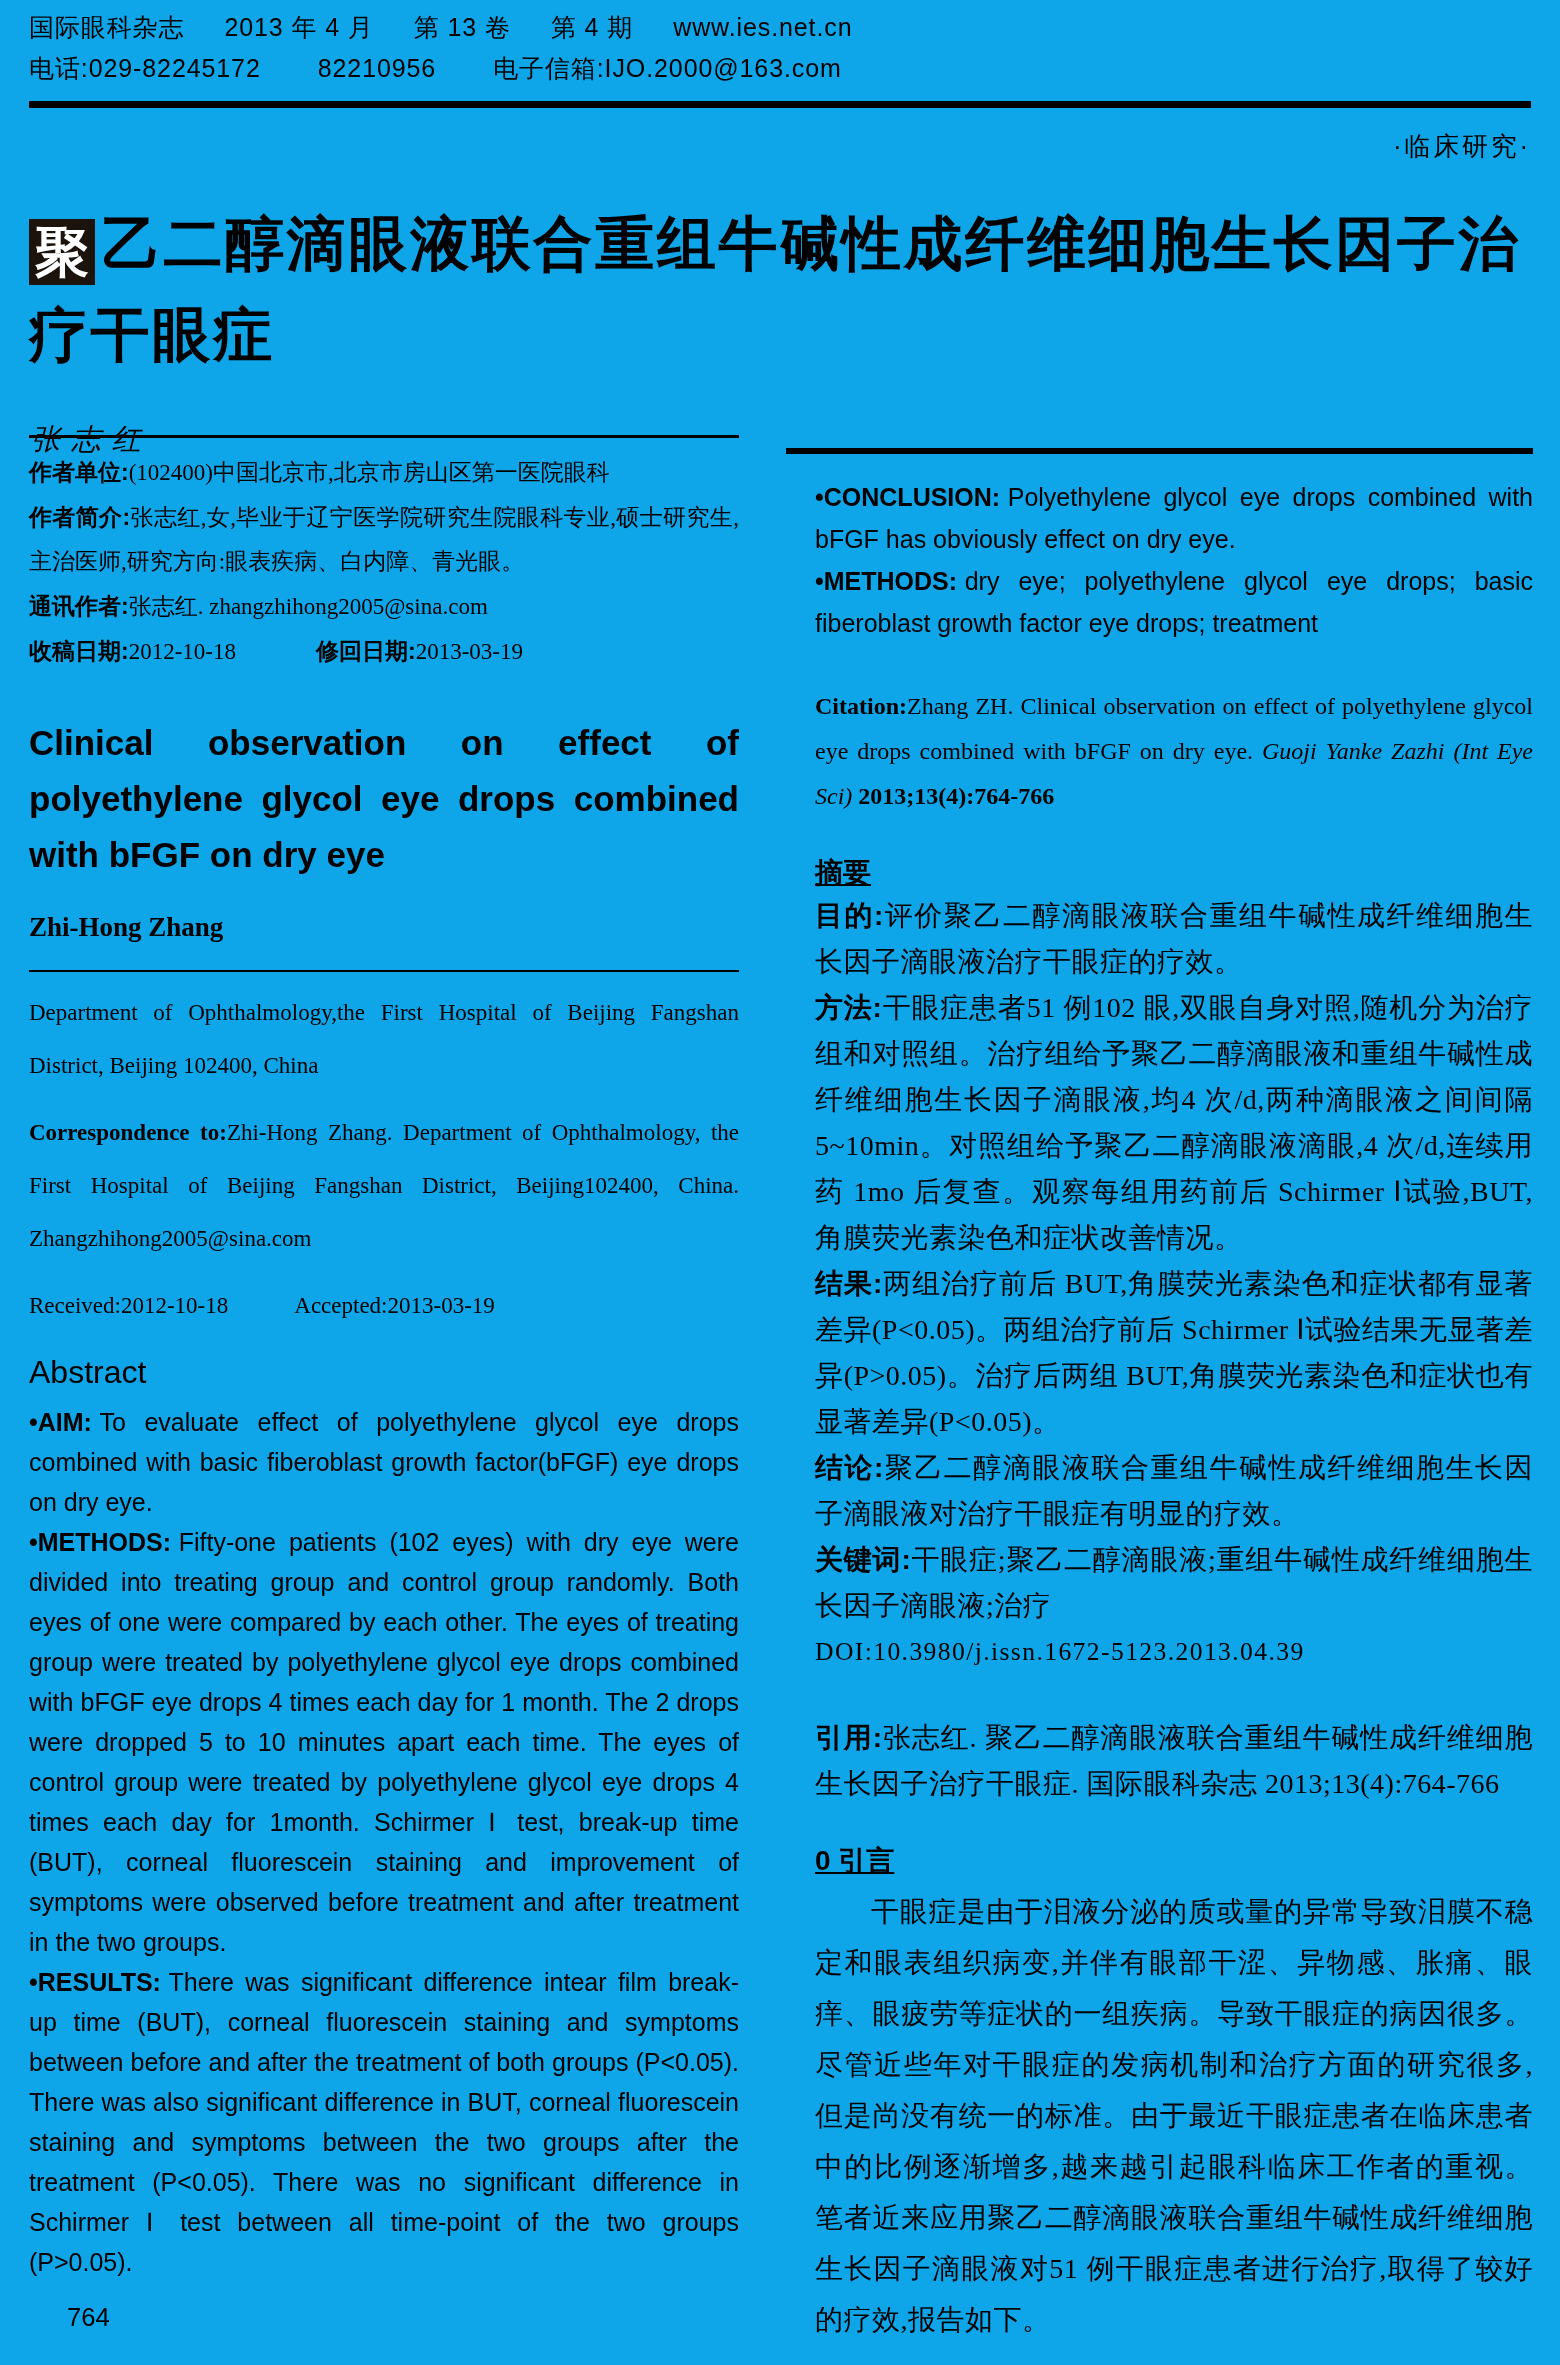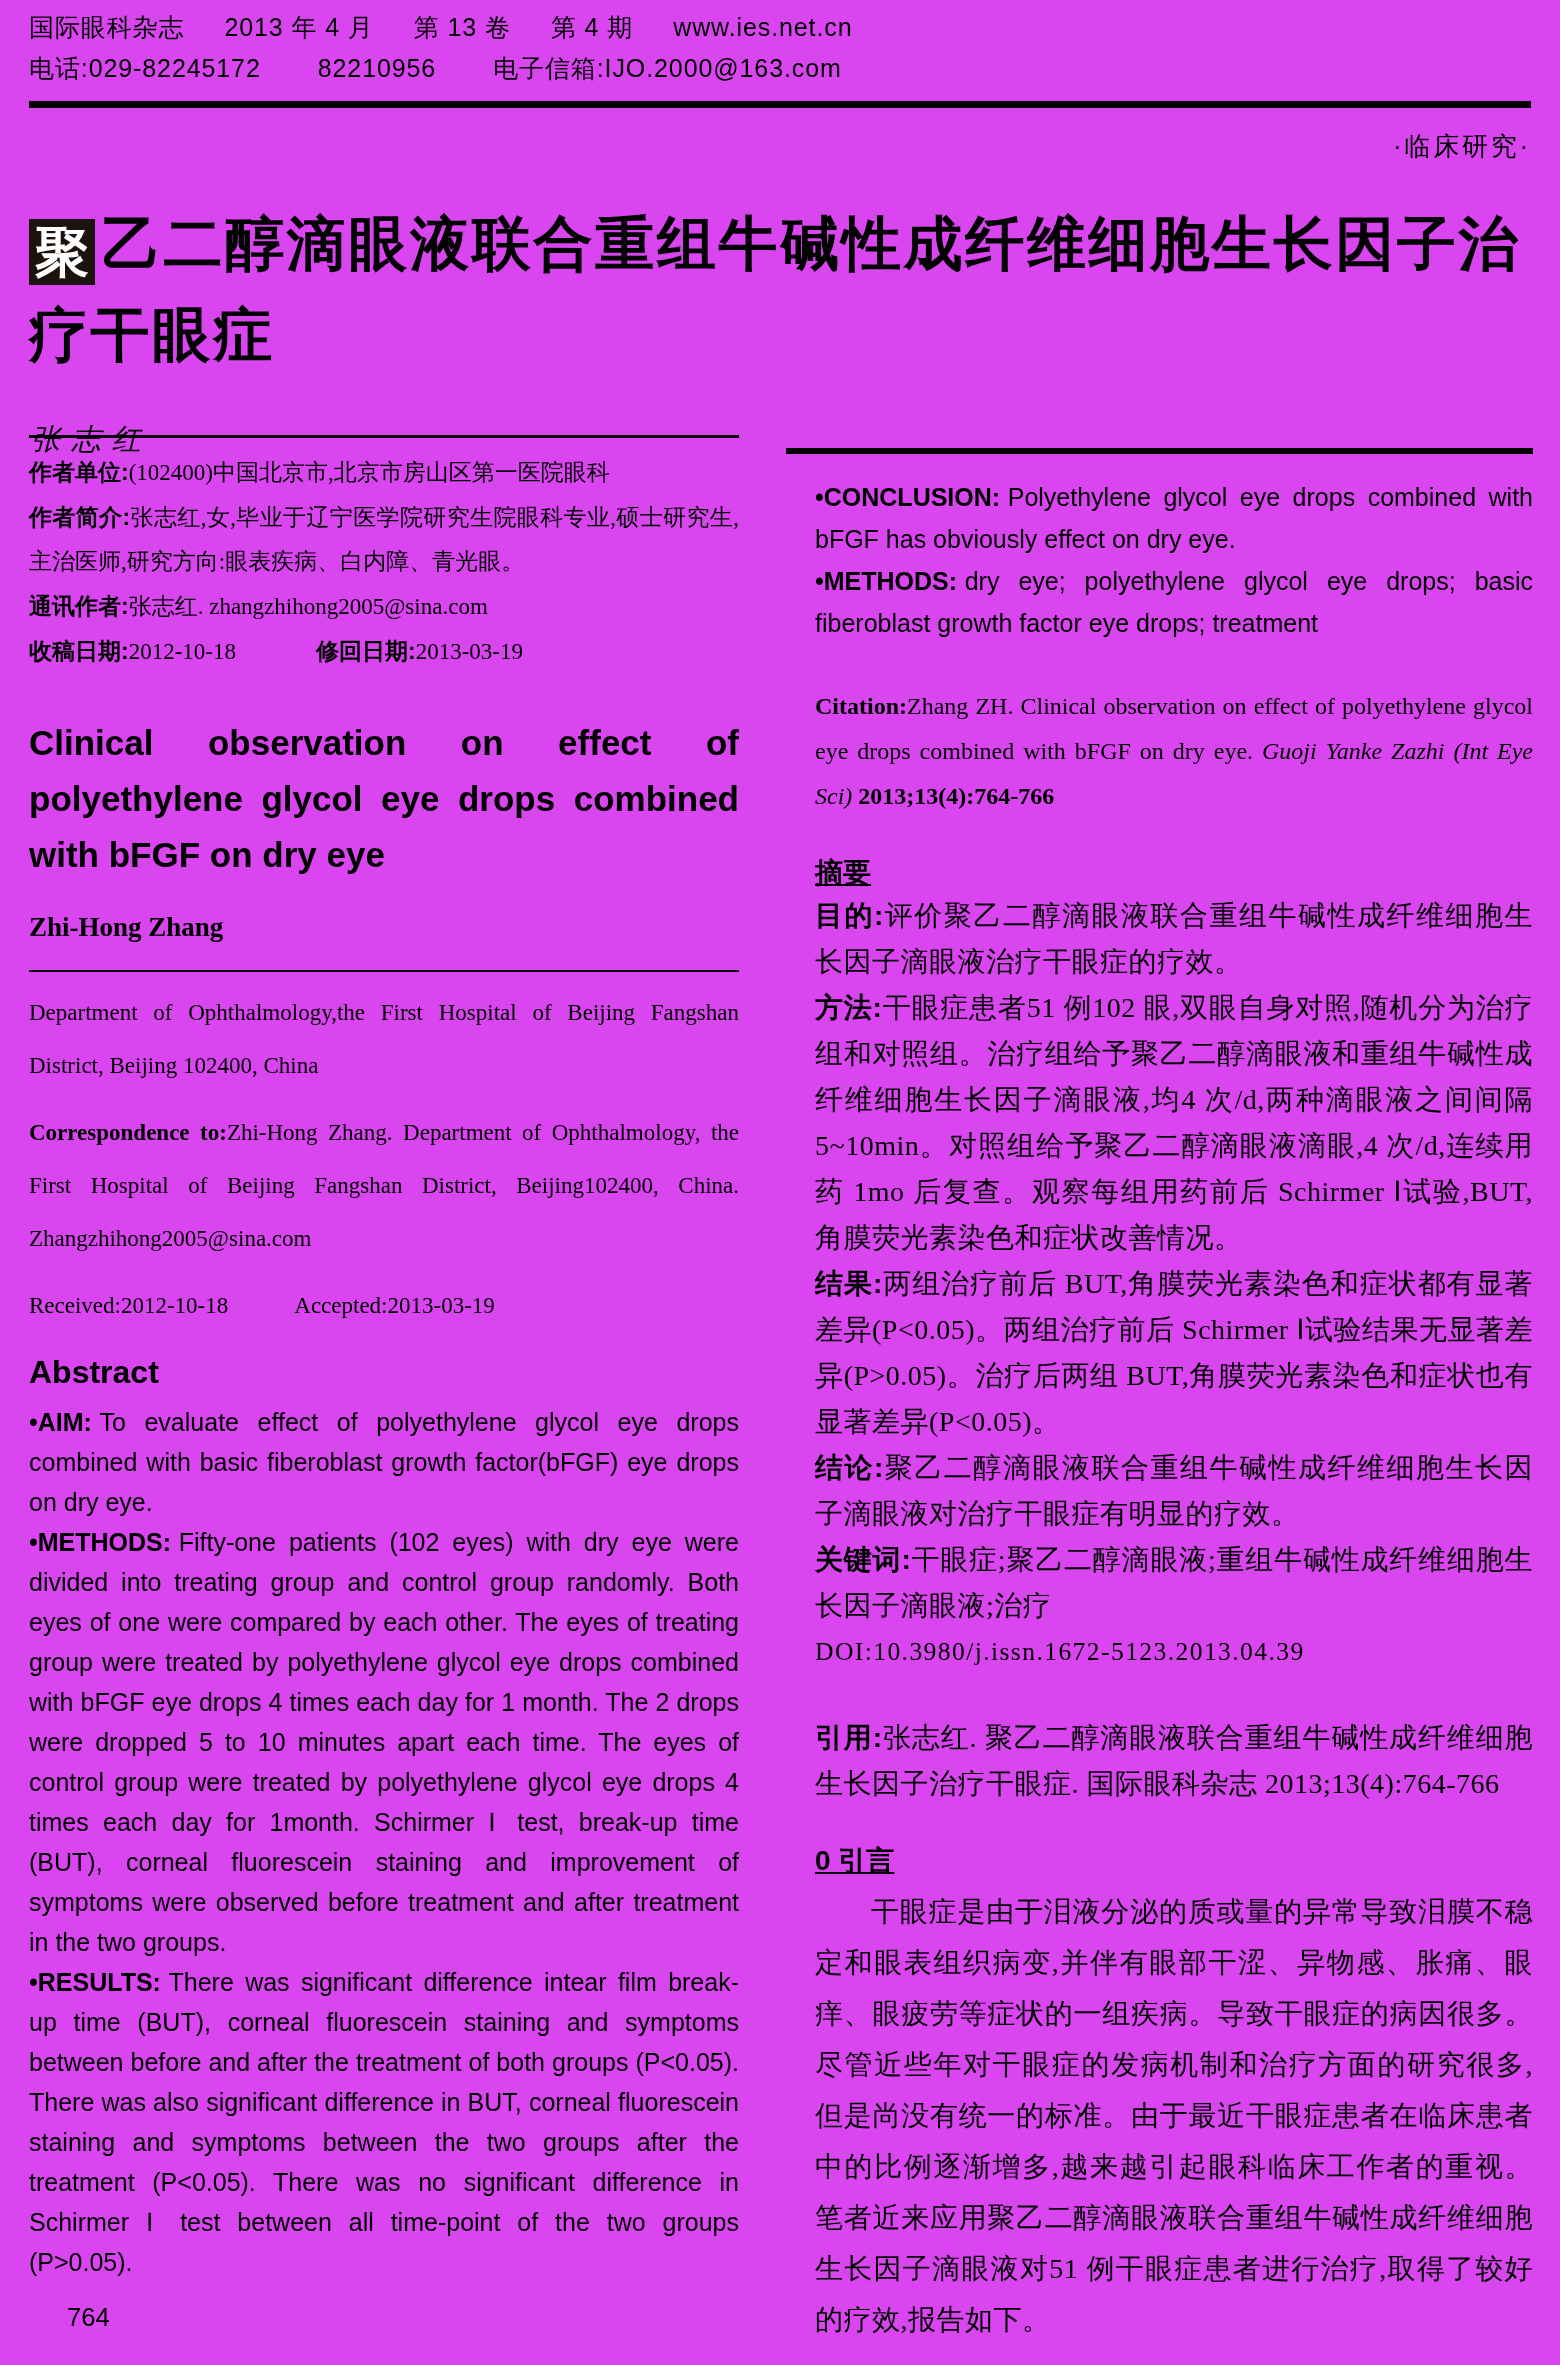--- a/index.html
+++ b/index.html
@@ -1,17 +1,17 @@
 <!DOCTYPE html>
 <html style="font-size:7.6px"><head>
 <meta charset="utf-8">
 <style>
   html,body{margin:0;padding:0;background:#888;}
   .page{
-    position:relative;width:1560px;height:2366px;background:#d946ef;
+    position:relative;width:1560px;height:2366px;background:#0ea5e9;
     color:#000;overflow:hidden;
     font-family:"Liberation Serif", serif;
   }
 
   
   .masthead{position:absolute;top:11.4px;left:29px;right:29px;}
   .mast-line{display:flex;align-items:baseline;font-family:"Liberation Sans",sans-serif;
     font-size:25px;letter-spacing:0.9px;white-space:nowrap;}
   .mast-line.first > span{margin-right:40px;}
   .mast-line.second{margin-top:7.6px;}
@@ -56,21 +56,21 @@
     font-size:35px;line-height:56px;text-align:justify;
   }
   .author-en{margin-top:29px;font-family:"Liberation Serif",serif;font-weight:bold;font-size:27px;}
   .col-rule{height:2.8px;background:#000;margin-top:26.5px;}
   .affil{margin-top:14px;font-size:23px;line-height:53px;}
   .lab-serif{font-weight:bold;}
   .affil .pair2{margin-left:66px;}
 
   
   .abstract-h{margin:21px 0 10.4px 0;font-family:"Liberation Sans",sans-serif;
-    font-weight:bold;font-size:32px;line-height:38px;}
+    font-weight:normal;font-size:32px;line-height:38px;}
   .abs{font-family:"Liberation Sans",sans-serif;font-size:25px;line-height:40px;}
   .lab-sans{font-family:"Liberation Sans",sans-serif;font-weight:bold;margin-right:7.6px;}
 
   
   .top-rule{height:5.7px;background:#000;margin-left:-29px;margin-bottom:22px;}
   .col-right .abs{line-height:42px;}
   .cite{margin-top:40px;font-size:24px;line-height:45px;}
   .cite .it{font-style:italic;}
   .cite .bd{font-weight:bold;}
   .cn-h{margin:34px 0 0 0;font-family:"Liberation Sans",sans-serif;

